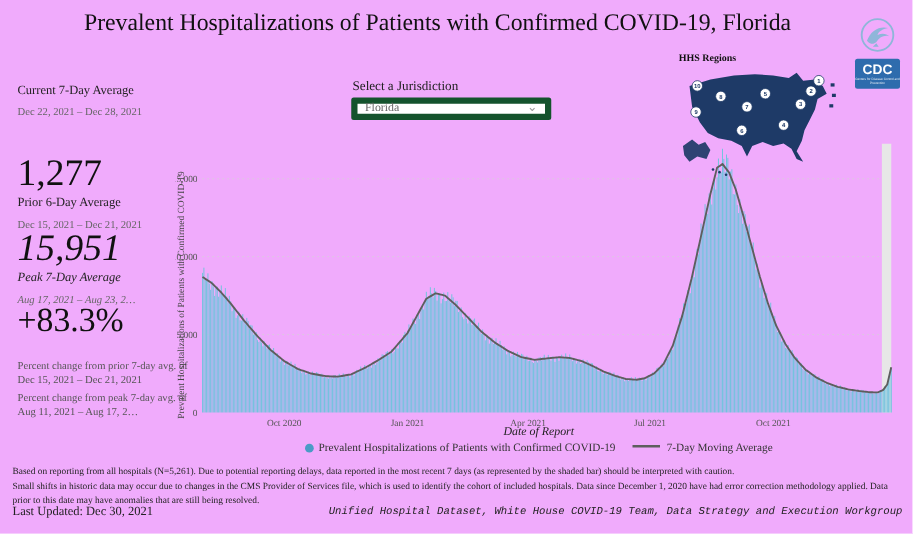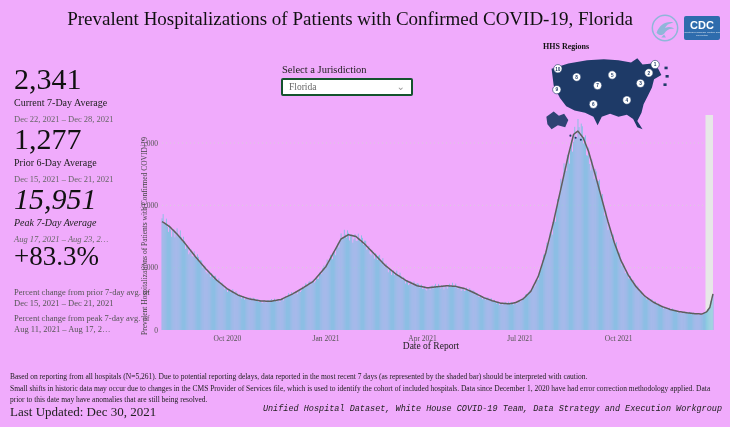--- a/index.html
+++ b/index.html
@@ -3,61 +3,61 @@
 <meta charset="utf-8">
 <style>
   html,body{margin:0;padding:0;background:#fff;}
   #app{position:relative;width:730px;height:427px;background:#f0abfc;overflow:hidden;
        font-family:"Liberation Serif","DejaVu Serif",serif;color:#1a1a1a;}
   .title{position:absolute;top:8px;left:15px;width:670px;text-align:center;
          font-size:19px;color:#111;}
   .subtitle{position:absolute;top:33px;left:15px;width:670px;text-align:center;
             font-size:14px;color:#222;}
   
-  .logo{position:absolute;top:13px;right:10px;display:flex;align-items:center;gap:4px;}
+  .logo{position:absolute;top:13px;right:10px;display:flex;align-items:center;gap:4px;flex-direction:column;}
   .cdc-box{width:36px;height:24px;background:#2e6cad;border-radius:2px;color:#fff;
            display:flex;flex-direction:column;align-items:center;justify-content:center;
            font-family:"Liberation Sans",sans-serif;}
   .cdc-box .cdc-t{font-size:11px;font-weight:bold;line-height:1;}
   .cdc-box .cdc-c{font-size:2.5px;opacity:.85;line-height:1.2;text-align:center;}
   
   .stats{position:absolute;left:14px;top:0;width:140px;}
   .stat-val{font-size:30px;line-height:1;color:#111;}
   .stat-pct{font-size:27px;line-height:1;color:#111;}
   .stat-label{font-size:10px;color:#222;margin-top:3px;}
   .stat-range{font-size:8.5px;color:#666;margin-top:6px;}
   .stat-desc{font-size:8.5px;color:#555;margin-top:17px;line-height:1.35;width:138px;}
   .sb1{position:absolute;top:64px;} .sb2{position:absolute;top:124px;}
   .sb3{position:absolute;top:184px;font-style:italic;} .sb4{position:absolute;top:243px;}
   .sb5{position:absolute;top:296px;}
   
   .juris-label{position:absolute;left:282px;top:64px;font-size:10.5px;color:#222;}
-  .juris-select{position:absolute;left:281px;top:78px;width:132px;height:18px;
-                border:2px solid #14532d;border-radius:2px;background:#fff;
+  .juris-select{position:absolute;left:281px;top:78px;width:160px;height:18px;
+                border:5px solid #14532d;border-radius:2px;background:#fff;
                 font-size:9.5px;color:#666;display:flex;align-items:center;
                 padding:0 6px;box-sizing:border-box;justify-content:space-between;cursor:pointer;}
   .chev{color:#999;font-size:10px;line-height:1;}
   
   .map-wrap{position:absolute;left:543px;top:42px;width:128px;z-index:5;}
   .map-title{font-size:8px;font-weight:bold;color:#111;margin-bottom:1px;}
   
   #chart-svg{position:absolute;left:140px;top:105px;}
   .xaxis-title{position:absolute;left:140px;top:341px;width:582px;text-align:center;
-               font-size:9.5px;color:#222;}
+               font-size:9.5px;color:#222;font-style:italic;}
   .legend{position:absolute;left:140px;top:353px;width:582px;text-align:center;
           font-size:9px;color:#333;}
   .legend .dot{display:inline-block;width:7px;height:7px;border-radius:50%;
                background:#4a9bc6;margin-right:4px;vertical-align:-1px;}
   .legend .lline{display:inline-block;width:22px;height:2px;background:#5e5e5e;
                  margin:0 5px 0 14px;vertical-align:3px;}
   
   .footnotes{position:absolute;left:10px;top:372px;width:712px;font-size:7.5px;
              color:#222;line-height:1.45;}
   .footnotes div{margin-bottom:1px;}
-  .last-updated{position:absolute;left:10px;top:404px;font-size:13px;color:#222;}
+  .last-updated{position:absolute;left:10px;top:404px;font-size:10px;color:#222;}
   .attribution{position:absolute;right:8px;top:404px;font-size:8.5px;color:#222;font-style:italic;font-family:Liberation Mono, monospace;}
 </style>
 </head>
 <body>
 
 <div id="app">
 
   <div class="title">Prevalent Hospitalizations of Patients with Confirmed COVID-19, Florida</div>
 
   <div class="logo">
@@ -67,21 +67,20 @@
       <path d="M12,26 l3,-3 2,3 z" fill="#8fb6d9"></path>
     </svg>
     <div class="cdc-box">
       <div class="cdc-t">CDC</div>
       <div class="cdc-c">Centers for Disease Control and Prevention</div>
     </div>
   </div>
 
   <div class="stats">
     <div class="sb1">
-      <div class="stat-val">2,341</div>
       <div class="stat-label">Current 7-Day Average</div>
       <div class="stat-range">Dec 22, 2021 – Dec 28, 2021</div>
     </div>
     <div class="sb2">
       <div class="stat-val">1,277</div>
       <div class="stat-label">Prior 6-Day Average</div>
       <div class="stat-range">Dec 15, 2021 – Dec 21, 2021</div>
     </div>
     <div class="sb3">
       <div class="stat-val">15,951</div>
@@ -664,20 +663,23 @@
       <path d="M22.00,116.54L23.07,117.25L24.14,117.96L25.22,118.68L26.29,119.39L27.36,120.10L28.43,120.81L29.50,121.53L30.58,122.60L31.65,123.66L32.72,124.73L33.79,125.80L34.86,126.87L35.94,127.94L37.01,129.01L38.08,130.25L39.15,131.50L40.22,132.75L41.30,133.99L42.37,135.24L43.44,136.49L44.51,137.73L45.58,139.10L46.66,140.48L47.73,141.85L48.80,143.22L49.87,144.59L50.94,145.96L52.02,147.33L53.09,148.70L54.16,150.08L55.23,151.45L56.30,152.69L57.38,153.94L58.45,155.19L59.52,156.43L60.59,157.68L61.66,158.93L62.74,160.17L63.81,161.42L64.88,162.67L65.95,163.91L67.02,165.04L68.10,166.16L69.17,167.28L70.24,168.40L71.31,169.52L72.38,170.65L73.46,171.77L74.53,172.89L75.60,174.01L76.67,175.13L77.74,176.01L78.82,176.88L79.89,177.75L80.96,178.62L82.03,179.50L83.10,180.37L84.18,181.24L85.25,182.11L86.32,182.99L87.39,183.86L88.46,184.48L89.54,185.11L90.61,185.73L91.68,186.35L92.75,186.98L93.82,187.60L94.89,188.22L95.97,188.85L97.04,189.47L98.11,190.09L99.18,190.47L100.25,190.84L101.33,191.22L102.40,191.59L103.47,191.96L104.54,192.34L105.61,192.71L106.69,193.09L107.76,193.46L108.83,193.83L109.90,194.03L110.97,194.22L112.05,194.41L113.12,194.60L114.19,194.80L115.26,194.99L116.33,195.18L117.41,195.37L118.48,195.57L119.55,195.76L120.62,195.95L121.69,195.99L122.77,196.04L123.84,196.08L124.91,196.12L125.98,196.16L127.05,196.20L128.13,196.24L129.20,196.29L130.27,196.33L131.34,196.14L132.41,195.95L133.49,195.77L134.56,195.58L135.63,195.39L136.70,195.20L137.77,195.02L138.85,194.83L139.92,194.64L140.99,194.46L142.06,193.95L143.13,193.44L144.21,192.93L145.28,192.42L146.35,191.91L147.42,191.40L148.49,190.89L149.57,190.38L150.64,189.87L151.71,189.36L152.78,188.85L153.85,188.22L154.93,187.60L156.00,186.98L157.07,186.35L158.14,185.73L159.21,185.11L160.29,184.48L161.36,183.86L162.43,183.24L163.50,182.61L164.57,181.92L165.65,181.23L166.72,180.54L167.79,179.84L168.86,179.15L169.93,178.46L171.01,177.77L172.08,177.07L173.15,176.38L174.22,175.13L175.29,173.89L176.37,172.64L177.44,171.39L178.51,170.15L179.58,168.90L180.65,167.65L181.73,166.41L182.80,165.16L183.87,163.91L184.94,162.67L186.01,161.42L187.09,159.46L188.16,157.50L189.23,155.54L190.30,153.58L191.37,151.62L192.45,149.67L193.52,147.71L194.59,145.75L195.66,143.79L196.73,141.83L197.81,139.87L198.88,137.91L199.95,135.95L201.02,133.99L202.09,133.37L203.17,132.75L204.24,132.12L205.31,131.50L206.38,130.88L207.45,130.25L208.53,129.63L209.60,129.90L210.67,130.16L211.74,130.43L212.81,130.70L213.89,130.97L214.96,131.23L216.03,131.50L217.10,132.44L218.17,133.37L219.25,134.31L220.32,135.24L221.39,136.18L222.46,137.11L223.53,138.05L224.61,138.98L225.68,140.09L226.75,141.20L227.82,142.30L228.89,143.41L229.96,144.52L231.04,145.63L232.11,146.74L233.18,147.85L234.25,148.95L235.32,150.08L236.40,151.20L237.47,152.32L238.54,153.44L239.61,154.56L240.68,155.69L241.76,156.81L242.83,157.93L243.90,159.05L244.97,160.17L246.04,161.05L247.12,161.92L248.19,162.79L249.26,163.66L250.33,164.54L251.40,165.41L252.48,166.28L253.55,167.15L254.62,168.03L255.69,168.90L256.76,169.59L257.84,170.27L258.91,170.96L259.98,171.64L261.05,172.33L262.12,173.01L263.20,173.70L264.27,174.39L265.34,175.07L266.41,175.76L267.48,176.26L268.56,176.75L269.63,177.25L270.70,177.75L271.77,178.25L272.84,178.75L273.92,179.25L274.99,179.75L276.06,180.24L277.13,180.74L278.20,180.96L279.28,181.17L280.35,181.38L281.42,181.59L282.49,181.80L283.56,182.01L284.64,182.23L285.71,182.44L286.78,182.65L287.85,182.86L288.92,182.74L290.00,182.61L291.07,182.49L292.14,182.36L293.21,182.24L294.28,182.11L295.36,181.99L296.43,181.87L297.50,181.74L298.57,181.62L299.64,181.51L300.72,181.40L301.79,181.29L302.86,181.18L303.93,181.07L305.00,180.96L306.08,180.85L307.15,180.74L308.22,180.82L309.29,180.90L310.36,180.98L311.44,181.06L312.51,181.13L313.58,181.21L314.65,181.29L315.72,181.37L316.80,181.64L317.87,181.92L318.94,182.20L320.01,182.47L321.08,182.75L322.16,183.03L323.23,183.31L324.30,183.58L325.37,183.86L326.44,184.34L327.52,184.83L328.59,185.31L329.66,185.80L330.73,186.28L331.80,186.77L332.88,187.25L333.95,187.74L335.02,188.22L336.09,188.77L337.16,189.31L338.24,189.86L339.31,190.41L340.38,190.95L341.45,191.50L342.52,192.04L343.60,192.59L344.67,192.98L345.74,193.37L346.81,193.76L347.88,194.15L348.96,194.53L350.03,194.92L351.10,195.31L352.17,195.70L353.24,196.01L354.32,196.33L355.39,196.64L356.46,196.95L357.53,197.26L358.60,197.57L359.68,197.88L360.75,198.20L361.82,198.27L362.89,198.35L363.96,198.43L365.04,198.51L366.11,198.59L367.18,198.66L368.25,198.74L369.32,198.82L370.39,198.61L371.47,198.40L372.54,198.20L373.61,197.99L374.68,197.78L375.75,197.57L376.83,197.04L377.90,196.50L378.97,195.97L380.04,195.44L381.11,194.90L382.19,194.37L383.26,193.83L384.33,192.76L385.40,191.70L386.47,190.63L387.55,189.56L388.62,188.49L389.69,187.42L390.76,186.35L391.83,184.22L392.91,182.08L393.98,179.94L395.05,177.80L396.12,175.67L397.19,173.53L398.27,171.39L399.34,168.01L400.41,164.63L401.48,161.24L402.55,157.86L403.63,154.47L404.70,151.09L405.77,147.71L406.84,143.43L407.91,139.16L408.99,134.88L410.06,130.61L411.13,126.34L412.20,122.06L413.27,117.79L414.35,112.98L415.42,108.17L416.49,103.36L417.56,98.55L418.63,93.74L419.71,88.94L420.78,84.13L421.85,79.32L422.92,74.51L423.99,69.70L425.07,64.89L426.14,60.08L427.21,55.28L428.28,50.47L429.35,46.23L430.43,41.99L431.50,37.75L432.57,33.51L433.64,29.27L434.71,28.49L435.79,27.71L436.86,26.93L437.93,26.14L439.00,27.52L440.07,28.89L441.15,30.27L442.22,31.64L443.29,33.01L444.36,35.76L445.43,38.50L446.51,41.24L447.58,43.98L448.65,46.73L449.72,50.47L450.79,54.21L451.87,57.95L452.94,61.69L454.01,65.43L455.08,69.17L456.15,73.11L457.23,77.06L458.30,81.01L459.37,84.96L460.44,88.91L461.51,92.85L462.59,96.80L463.66,100.75L464.73,104.70L465.80,108.64L466.87,112.59L467.95,116.54L469.02,120.07L470.09,123.60L471.16,127.14L472.23,130.67L473.31,134.20L474.38,137.73L475.45,140.64L476.52,143.55L477.59,146.46L478.67,149.37L479.74,152.28L480.81,155.19L481.88,157.32L482.95,159.46L484.03,161.60L485.10,163.74L486.17,165.87L487.24,168.01L488.31,170.15L489.39,171.75L490.46,173.35L491.53,174.96L492.60,176.56L493.67,178.16L494.75,179.76L495.82,181.37L496.89,182.54L497.96,183.70L499.03,184.87L500.11,186.04L501.18,187.21L502.25,188.38L503.32,189.55L504.39,190.72L505.46,191.50L506.54,192.28L507.61,193.05L508.68,193.83L509.75,194.61L510.82,195.39L511.90,196.17L512.97,196.95L514.04,197.50L515.11,198.04L516.18,198.59L517.26,199.13L518.33,199.68L519.40,200.22L520.47,200.77L521.54,201.31L522.62,201.70L523.69,202.09L524.76,202.48L525.83,202.87L526.90,203.26L527.98,203.65L529.05,204.04L530.12,204.43L531.19,204.69L532.26,204.96L533.34,205.22L534.41,205.49L535.48,205.75L536.55,206.02L537.62,206.28L538.70,206.55L539.77,206.71L540.84,206.86L541.91,207.02L542.98,207.17L544.06,207.33L545.13,207.48L546.20,207.64L547.27,207.80L548.34,207.92L549.42,208.05L550.49,208.17L551.56,208.29L552.63,208.42L553.70,208.54L554.78,208.67L555.85,208.79L556.92,208.81L557.99,208.83L559.06,208.86L560.14,208.88L561.21,208.90L562.28,208.92L563.35,208.42L564.42,207.92L565.50,207.42L566.57,206.92L567.64,205.47L568.71,204.01L569.78,202.56L570.86,197.99L571.93,193.42L573.00,188.85" fill="none" stroke="#5e5e5e" stroke-width="1.5" stroke-linejoin="round"></path>
       <text x="87.39105058365759" y="236" text-anchor="middle" font-size="7.5" fill="#555">Oct 2020</text>
       <text x="186.01361867704279" y="236" text-anchor="middle" font-size="7.5" fill="#555">Jan 2021</text>
       <text x="282.4922178988327" y="236" text-anchor="middle" font-size="7.5" fill="#555">Apr 2021</text>
       <text x="380.0428015564202" y="236" text-anchor="middle" font-size="7.5" fill="#555">Jul 2021</text>
       <text x="478.6653696498054" y="236" text-anchor="middle" font-size="7.5" fill="#555">Oct 2021</text>
       <text transform="rotate(-90 7 131)" x="7" y="131" text-anchor="middle" font-size="7.5" fill="#444">Prevalent Hospitalizations of Patients with Confirmed COVID-19</text>
     </svg>
   <div class="xaxis-title">Date of Report</div>
 
+  <div class="legend">
+    <span class="dot"></span><span>Prevalent Hospitalizations of Patients with Confirmed COVID-19</span><span class="lline"></span><span>7-Day Moving Average</span>
+  </div>
 
   <div class="footnotes">
     <div>Based on reporting from all hospitals (N=5,261). Due to potential reporting delays, data reported in the most recent 7 days (as represented by the shaded bar) should be interpreted with caution.</div>
     <div>Small shifts in historic data may occur due to changes in the CMS Provider of Services file, which is used to identify the cohort of included hospitals. Data since December 1, 2020 have had error correction methodology applied. Data prior to this date may have anomalies that are still being resolved.</div>
   </div>
   <div class="last-updated">Last Updated: Dec 30, 2021</div>
   <div class="attribution">Unified Hospital Dataset, White House COVID-19 Team, Data Strategy and Execution Workgroup</div>
 
 </div>
 

